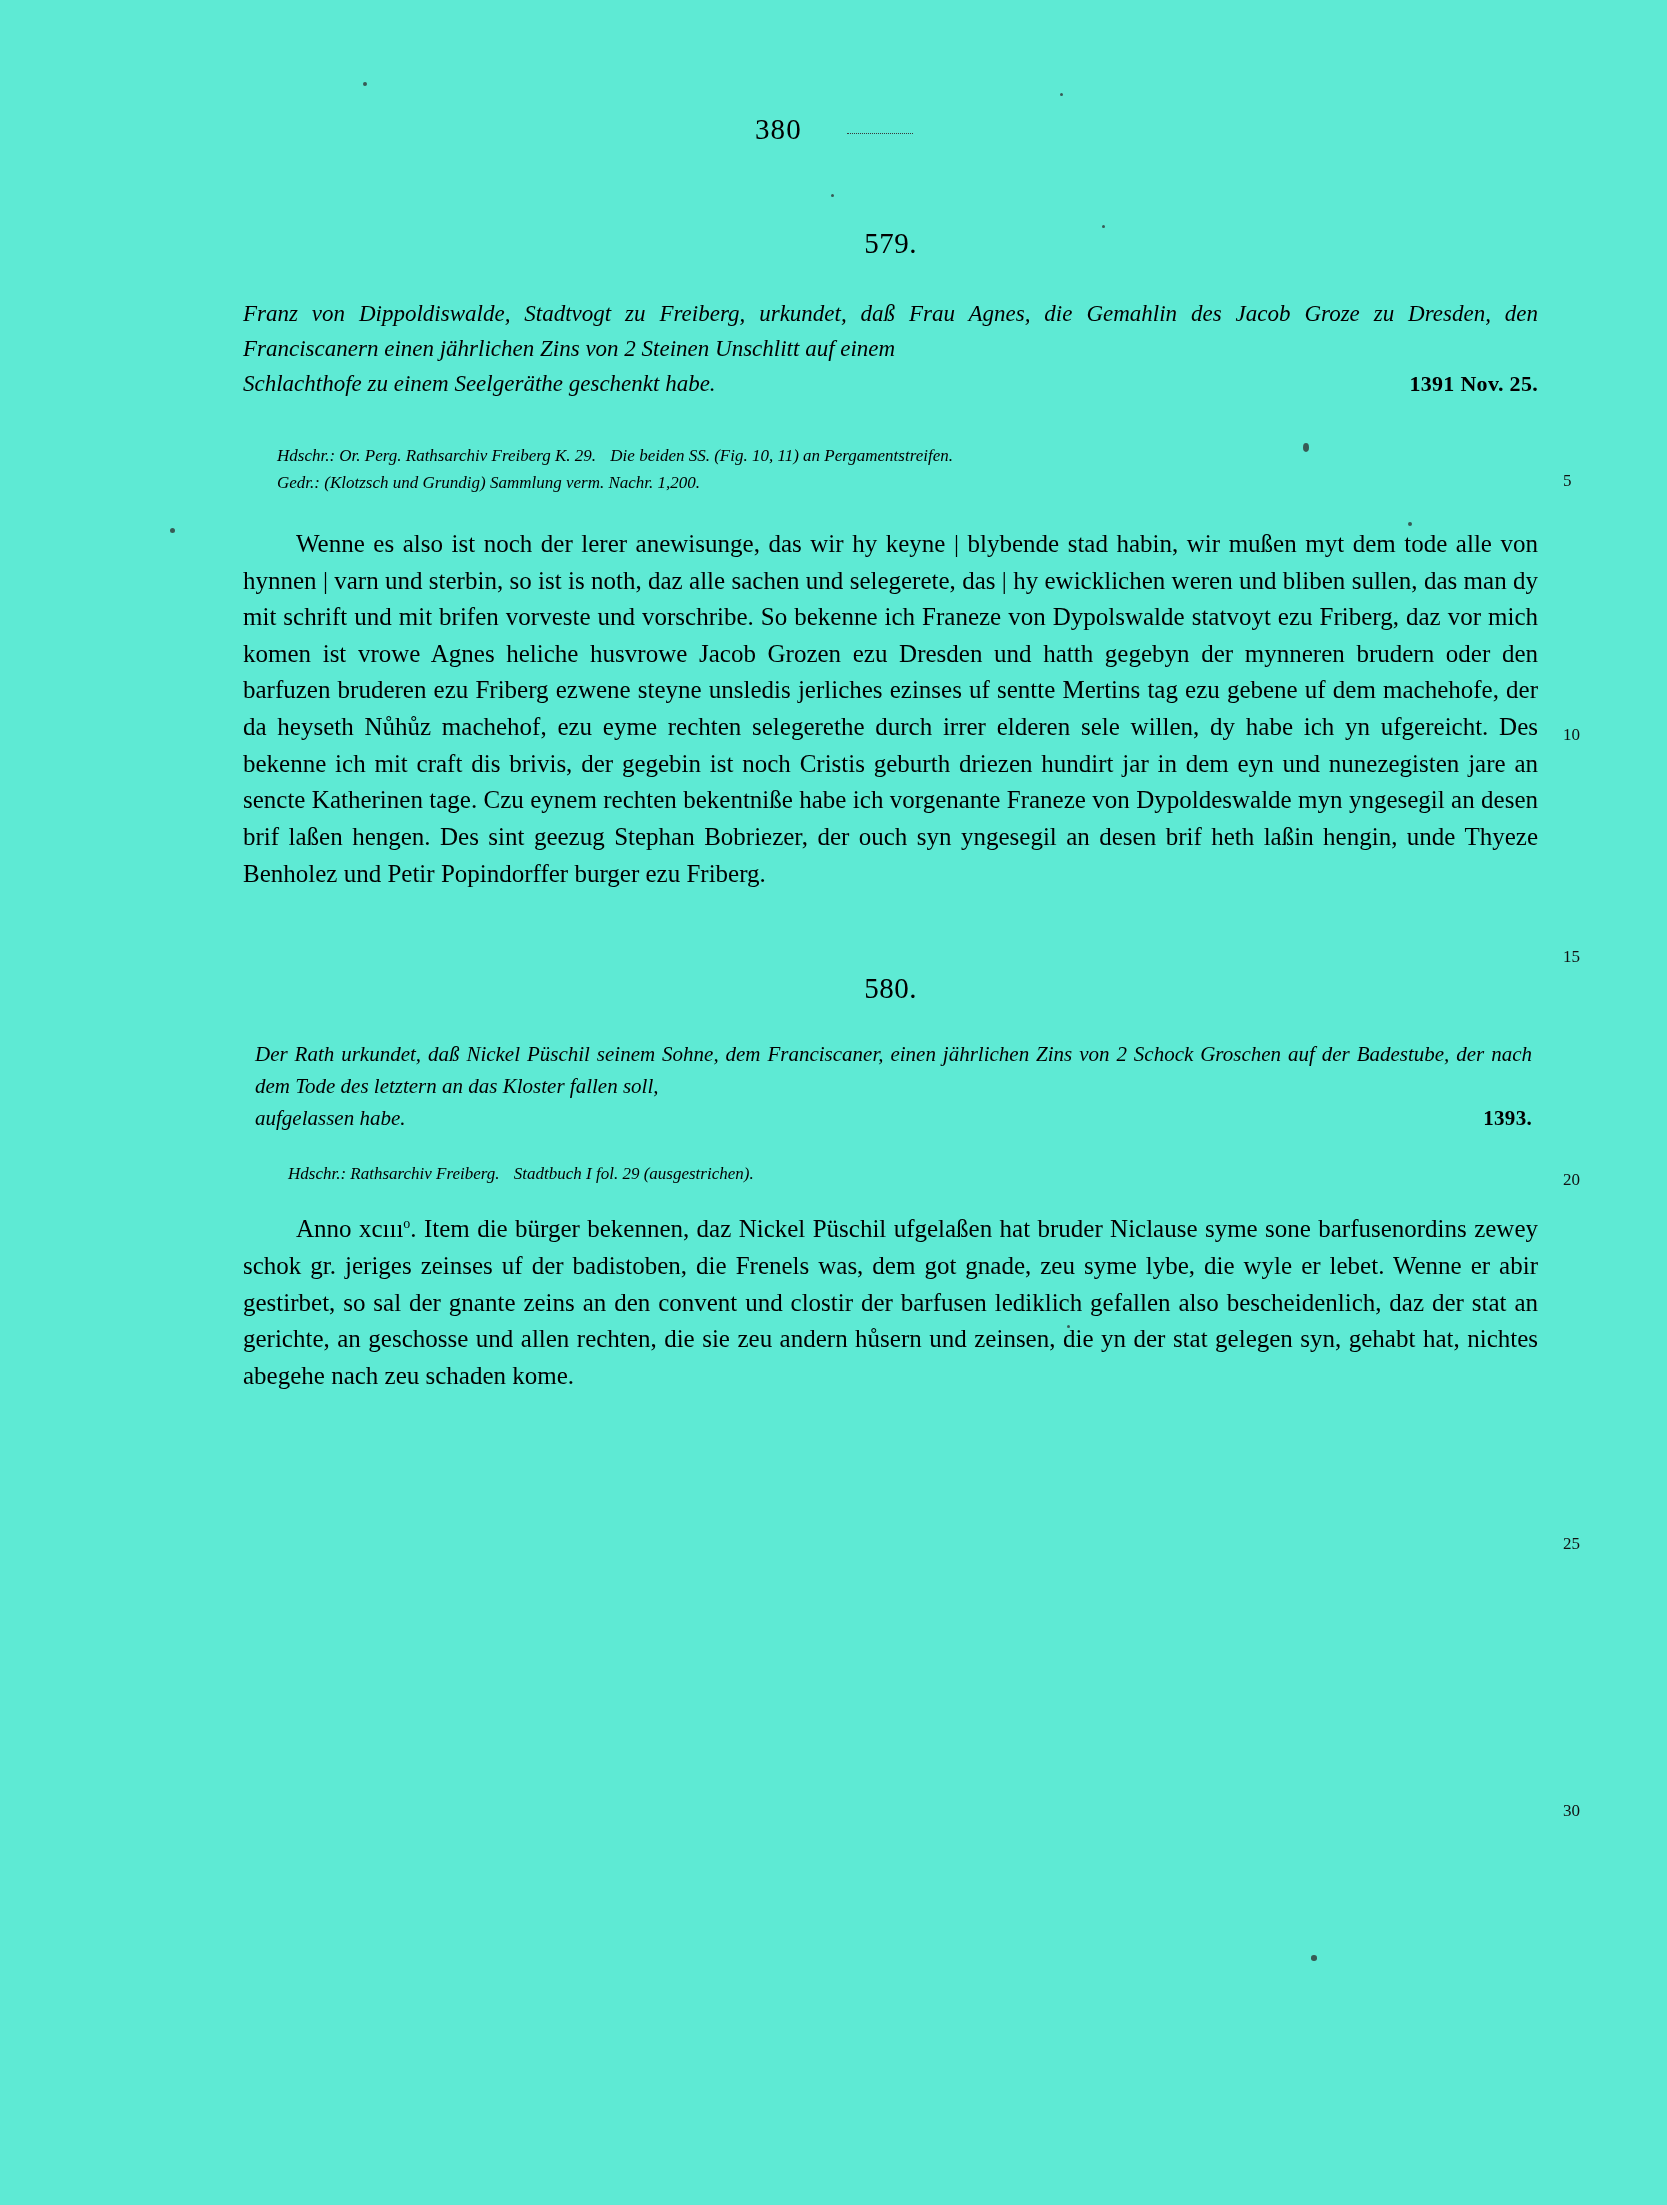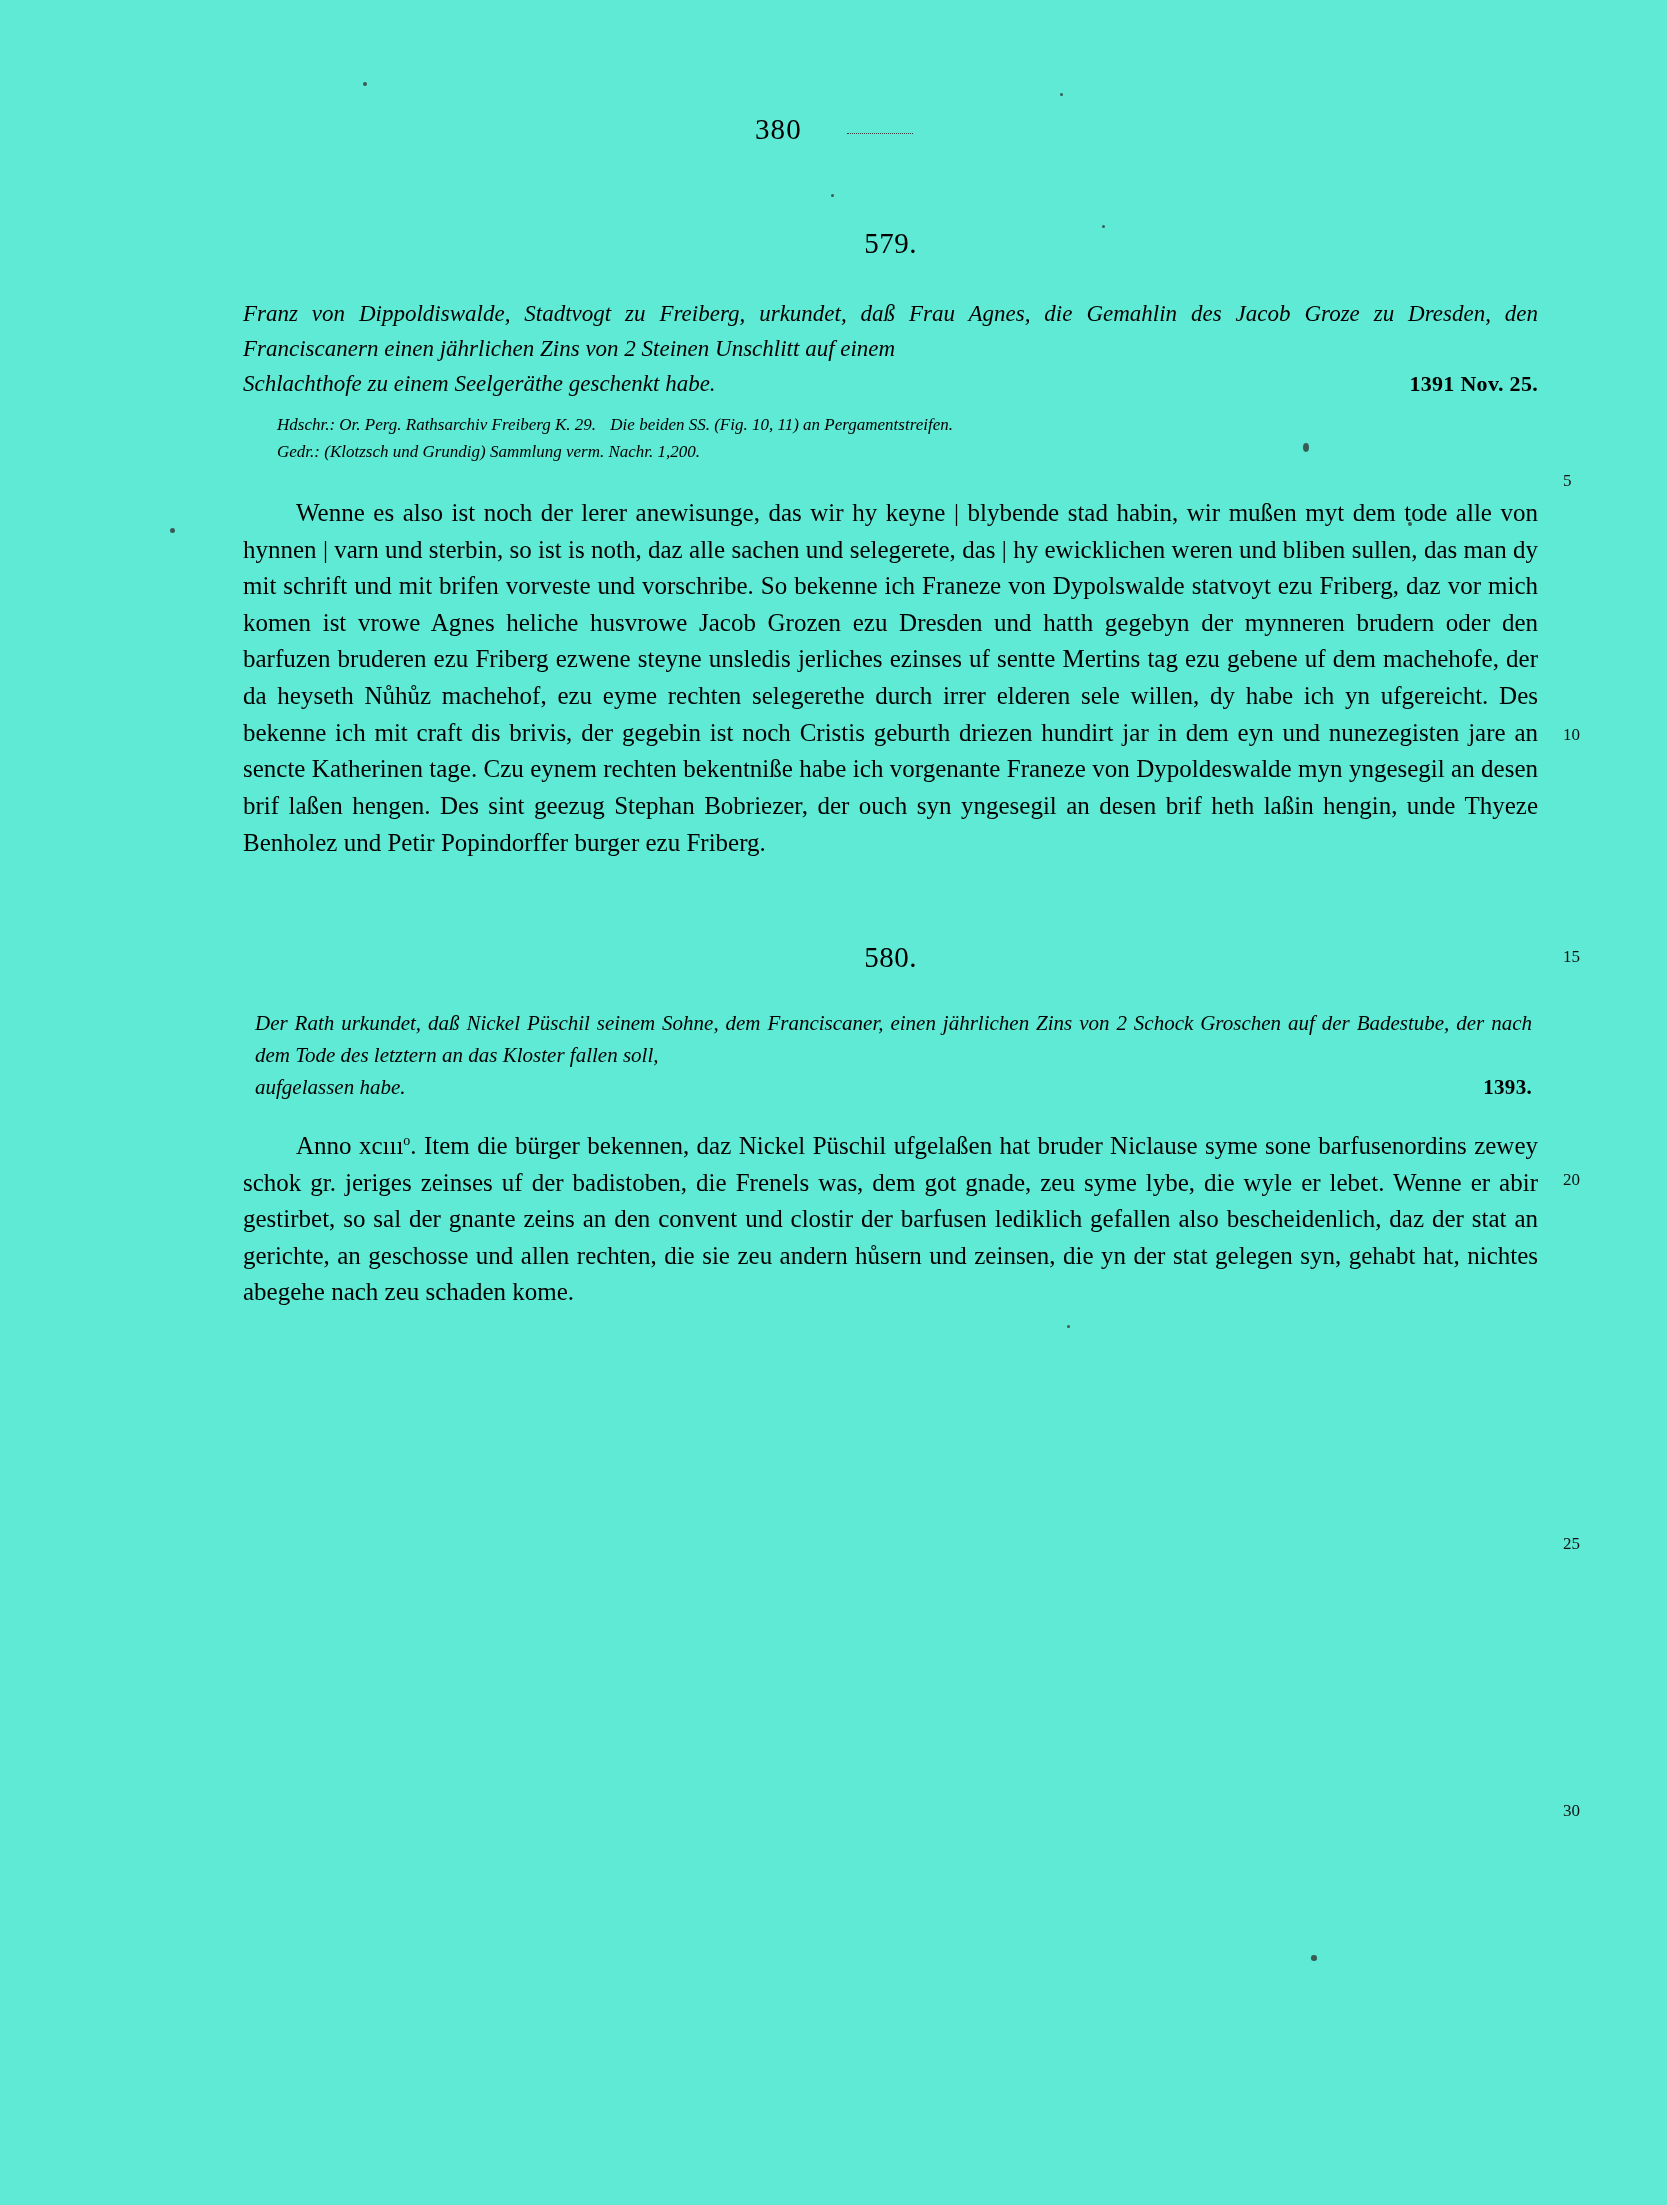--- a/index.html
+++ b/index.html
@@ -92,21 +92,21 @@
   }
   .regest.second .date { font-size: 21px; }
 
   
   .notes {
     font-style: italic;
     font-size: 17px;
     line-height: 1.62;
     margin: 0;
   }
-  .notes.first { margin-top: 9px; margin-left: 34px; }
+  .notes.first { margin-top: 40px; margin-left: 34px; }
   .notes.second { margin-top: 25px; margin-left: 45px; }
   .notes .gap-s { display: inline-block; width: 14.3px; }
 
   
   .body-text {
     font-size: 25px;
     line-height: 1.465;
     text-align: justify;
     text-justify: inter-word;
     margin: 0;
@@ -173,20 +173,23 @@
 
     <p class="regest second">
       <span>Der Rath urkundet, daß Nickel Püschil seinem Sohne, dem Franciscaner, einen jährlichen Zins von</span>
       <span>2 Schock Groschen auf der Badestube, der nach dem Tode des letztern an das Kloster fallen soll,</span>
       <span class="last-line">
         <span class="date">1393.</span>
         <span>aufgelassen habe.</span>
       </span>
     </p>
 
+    <p class="notes second">
+      <span>Hdschr.: Rathsarchiv Freiberg.</span><span class="gap-s"></span><span>Stadtbuch I fol. 29 (ausgestrichen).</span>
+    </p>
 
     <p class="body-text second"><span class="indent"></span><span>Anno xcııı</span><sup>o</sup><span>.  Item die bürger bekennen, daz Nickel Püschil ufgelaßen hat bruder Niclause syme sone barfusenordins zewey schok gr. jeriges zeinses uf der badistoben, die Frenels was, dem got gnade, zeu syme lybe, die wyle er lebet.  Wenne er abir gestirbet, so sal der gnante zeins an den convent und clostir der barfusen lediklich gefallen also bescheidenlich, daz der stat an gerichte, an geschosse und allen rechten, die sie zeu andern hůsern und zeinsen, die yn der stat gelegen syn, gehabt hat, nichtes abegehe nach zeu schaden kome.</span></p>
 
   </div>
 
   <div id="linenums">
       <div class="linenum" style="top: 471px;">5</div>
       <div class="linenum" style="top: 725px;">10</div>
       <div class="linenum" style="top: 947px;">15</div>
       <div class="linenum" style="top: 1170px;">20</div>

